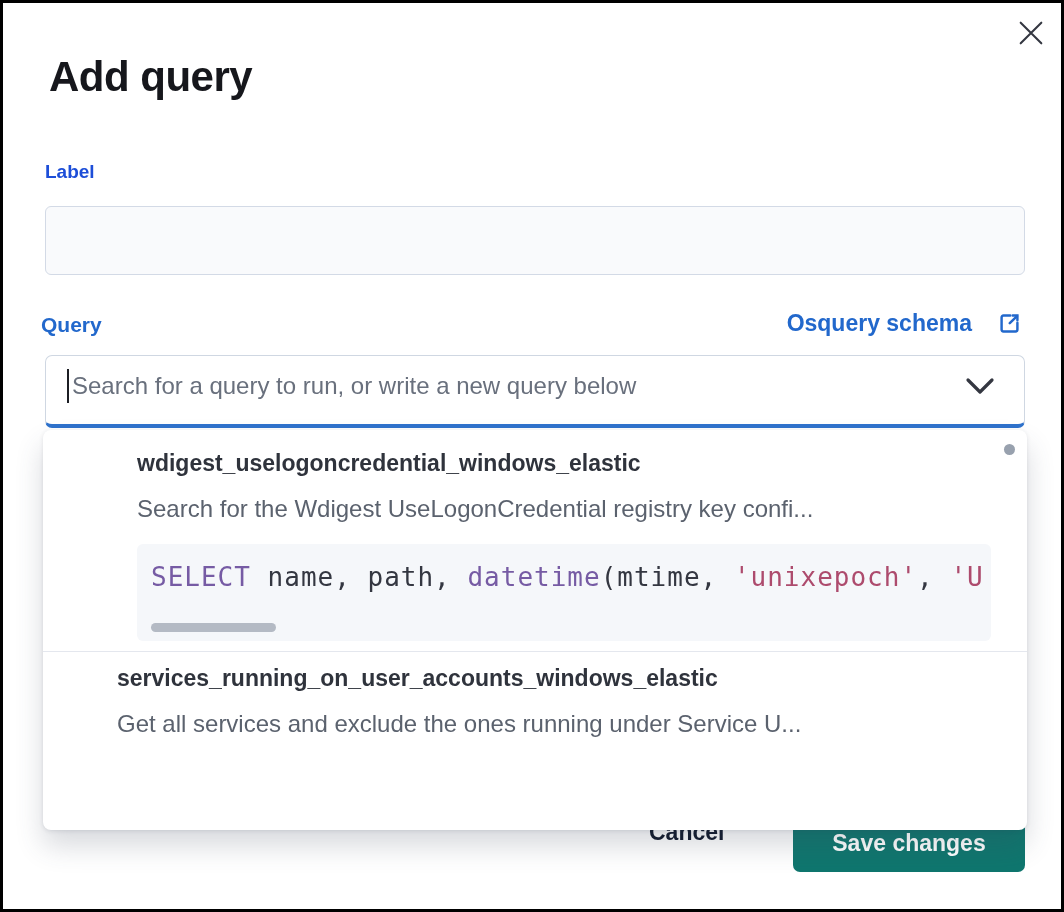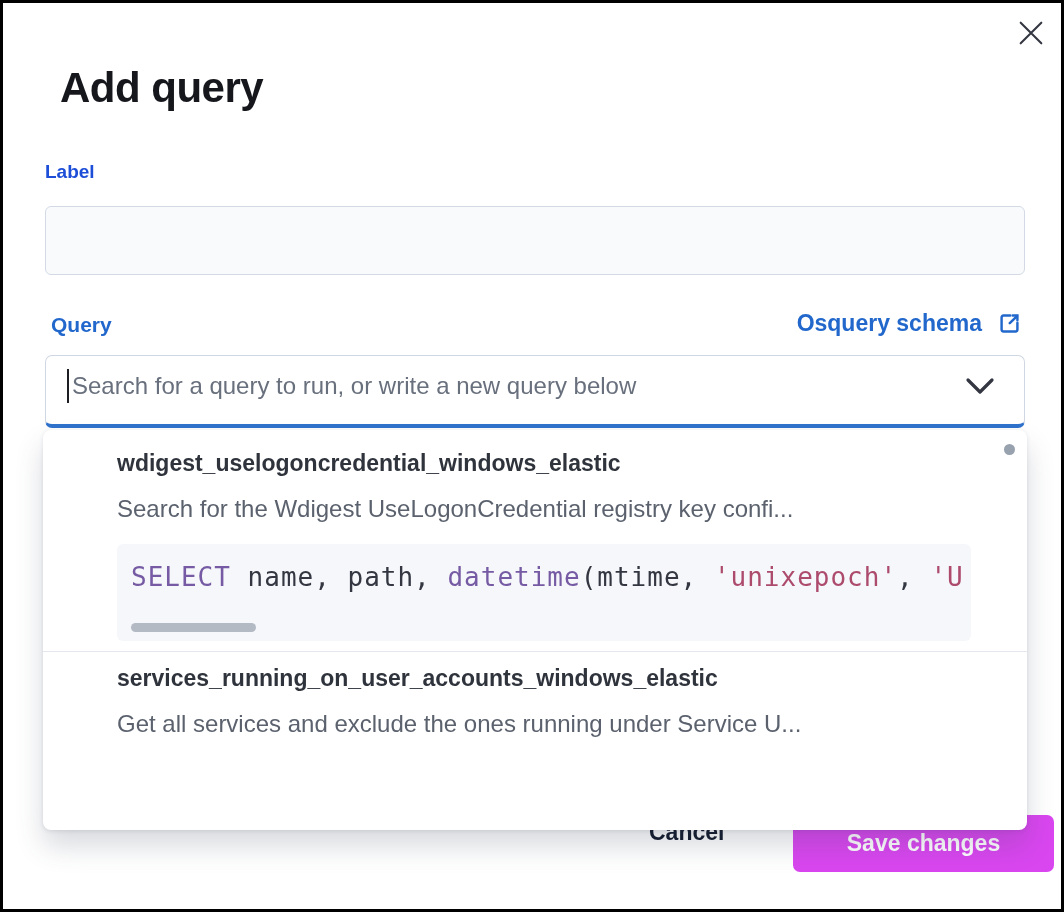--- a/index.html
+++ b/index.html
@@ -17,47 +17,47 @@
   
   .close-btn {
     position: absolute; top: 12px; right: 12px;
     width: 36px; height: 36px;
     background: none; border: none; cursor: pointer;
     display: flex; align-items: center; justify-content: center;
     color: #343741; padding: 0;
   }
   .modal-title {
     position: absolute; left: 42px; top: 46px;
-    margin: 15px; font-size: 42px; font-weight: 700;
+    margin: 4px; font-size: 42px; font-weight: 700;
     letter-spacing: -0.5px; color: #16171c;
   }
 
   
   .field-label {
     position: absolute; left: 42px; top: 158px;
     font-size: 19px; font-weight: 700; color: #1d4ed8;
   }
   .label-input {
     position: absolute; left: 42px; top: 203px;
     width: 980px; height: 69px;
     background: #f9fafc;
     border: 1px solid #d3dae6; border-radius: 6px;
     font-size: 24px; padding: 0 20px; color: #343741;
     font-family: "Liberation Sans", sans-serif;
     outline: none;
   }
 
   
   .query-label {
-    position: absolute; left: 48px; top: 310px;
+    position: absolute; left: 38px; top: 310px;
     font-size: 21px; font-weight: 700; color: #2268cc;
   }
   .schema-link {
     position: absolute; right: 40px; top: 307px;
-    display: flex; align-items: center; gap: 16px;
+    display: flex; align-items: center; gap: 26px;
     font-size: 23px; font-weight: 600; color: #2268cc;
     text-decoration: none; cursor: pointer;
   }
 
   
   .combobox {
     position: absolute; left: 42px; top: 352px;
     width: 980px; height: 73px;
     background: #fff;
     border: 1px solid #cfd7e2;
@@ -85,21 +85,21 @@
     background: #fff; border-radius: 8px;
     box-shadow: 0 1px 4px rgba(40,50,70,.12), 0 16px 28px rgba(60,70,90,.20);
     overflow: hidden; z-index: 5;
   }
   .vscroll-dot {
     position: absolute; top: 14px; right: 12px;
     width: 11px; height: 11px; border-radius: 50%;
     background: #98a1ae;
   }
   .option { position: absolute; left: 74px; width: 854px; cursor: pointer; }
-  .option-1 { top: 18px; }
+  .option-1 { top: 18px; margin-left: 20px; }
   .option-2 { top: 233px; }
   .opt-title {
     font-size: 23px; font-weight: 700; color: #2f333c;
     line-height: 30px; margin: 0 0 15px; white-space: nowrap;
   }
   .opt-desc {
     font-size: 24px; color: #5b626e;
     line-height: 32px; margin: 0 0 19px; white-space: nowrap;
   }
   .code-block {
@@ -127,22 +127,22 @@
   
   .cancel-btn {
     position: absolute; left: 646px; top: 816px;
     background: none; border: none; cursor: pointer;
     font-size: 23px; font-weight: 600; color: #0f172a;
     z-index: 1; font-family: Liberation Sans, sans-serif;
     padding: 0;
   }
   .save-btn {
     position: absolute; left: 790px; top: 812px;
-    width: 261px; height: 57px;
-    background: #d946ef; border: none; border-radius: 7px;
+    width: 232px; height: 57px;
+    background: #0f766e; border: none; border-radius: 7px;
     color: #fff; font-size: 23px; font-weight: 600;
     cursor: pointer; z-index: 1;
     font-family: "Liberation Sans", sans-serif;
   }
 </style>
 </head>
 <body>
 
 <button class="close-btn">
   <span style="display:flex;">

